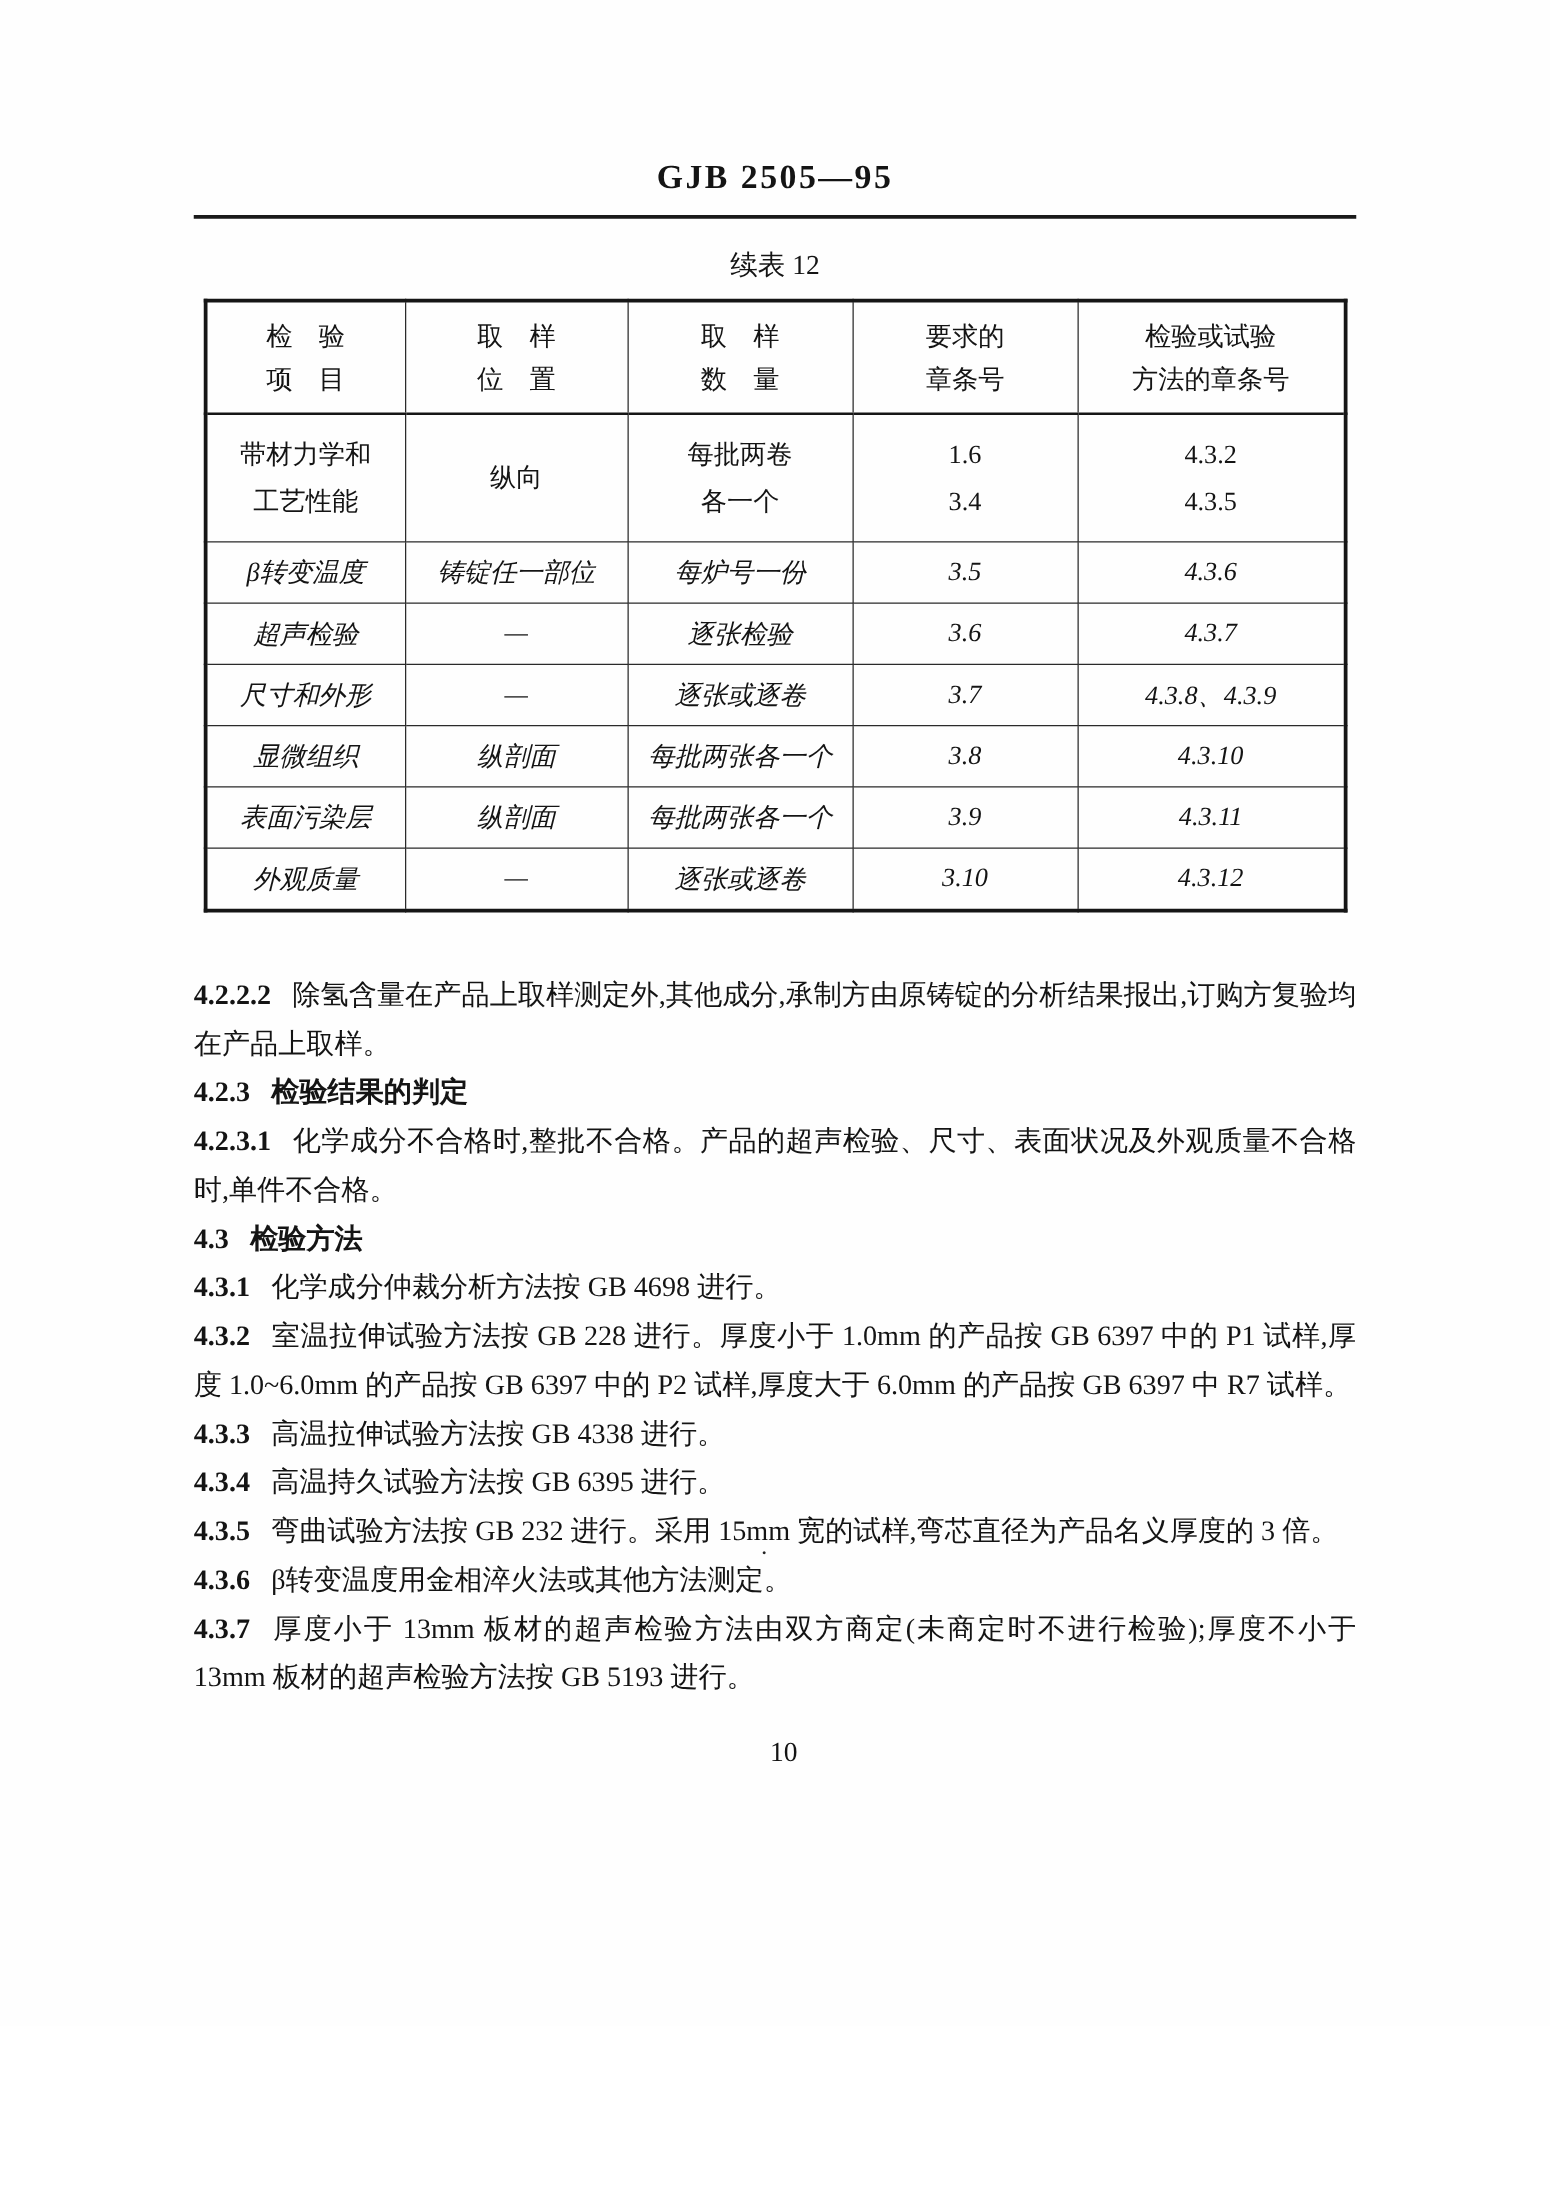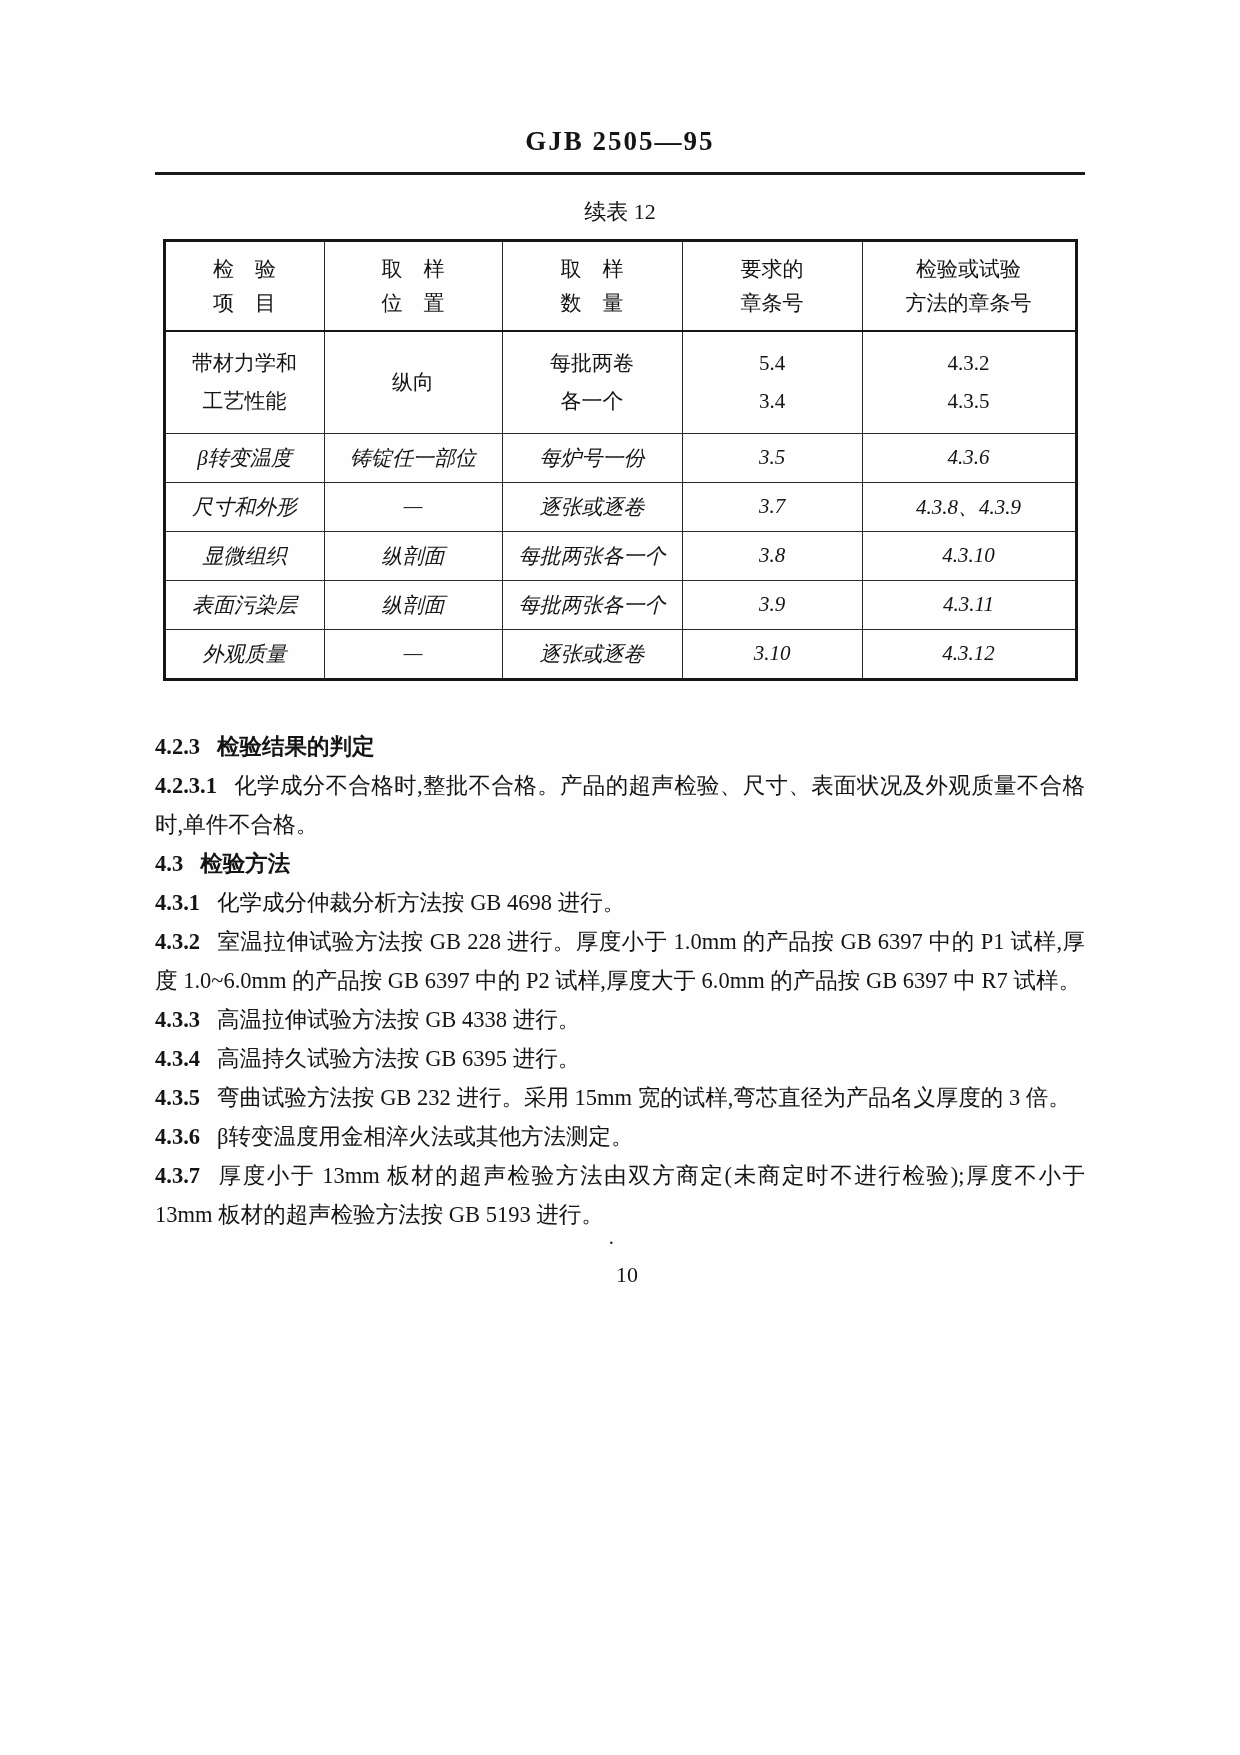--- a/index.html
+++ b/index.html
@@ -129,36 +129,43 @@
           <td>
             <span class="cell-line">带材力学和</span>
             <span class="cell-line">工艺性能</span>
           </td>
           <td><span>纵向</span></td>
           <td>
             <span class="cell-line">每批两卷</span>
             <span class="cell-line">各一个</span>
           </td>
           <td>
-            <span class="cell-line">5.4</span>
+            <span class="cell-line">1.6</span>
             <span class="cell-line">3.4</span>
           </td>
           <td>
             <span class="cell-line">4.3.2</span>
             <span class="cell-line">4.3.5</span>
           </td>
         </tr>
         <tr class="std">
           <td><span>β转变温度</span></td>
           <td><span>铸锭任一部位</span></td>
           <td><span>每炉号一份</span></td>
           <td><span>3.5</span></td>
           <td><span>4.3.6</span></td>
         </tr>
         <tr class="std">
+          <td><span>超声检验</span></td>
+          <td><span>—</span></td>
+          <td><span>逐张检验</span></td>
+          <td><span>3.6</span></td>
+          <td><span>4.3.7</span></td>
+        </tr>
+        <tr class="std">
           <td><span>尺寸和外形</span></td>
           <td><span>—</span></td>
           <td><span>逐张或逐卷</span></td>
           <td><span>3.7</span></td>
           <td><span>4.3.8、4.3.9</span></td>
         </tr>
         <tr class="std">
           <td><span>显微组织</span></td>
           <td><span>纵剖面</span></td>
           <td><span>每批两张各一个</span></td>
@@ -176,20 +183,21 @@
           <td><span>外观质量</span></td>
           <td><span>—</span></td>
           <td><span>逐张或逐卷</span></td>
           <td><span>3.10</span></td>
           <td><span>4.3.12</span></td>
         </tr>
       </tbody>
     </table>
 
     <div class="paragraphs">
+      <p><span class="pnum">4.2.2.2</span><span>除氢含量在产品上取样测定外,其他成分,承制方由原铸锭的分析结果报出,订购方复验均在产品上取样。</span></p>
       <p class="heading"><span class="pnum">4.2.3</span><span>检验结果的判定</span></p>
       <p><span class="pnum">4.2.3.1</span><span>化学成分不合格时,整批不合格。产品的超声检验、尺寸、表面状况及外观质量不合格时,单件不合格。</span></p>
       <p class="heading"><span class="pnum">4.3</span><span>检验方法</span></p>
       <p><span class="pnum">4.3.1</span><span>化学成分仲裁分析方法按 GB 4698 进行。</span></p>
       <p><span class="pnum">4.3.2</span><span>室温拉伸试验方法按 GB 228 进行。厚度小于 1.0mm 的产品按 GB 6397 中的 P1 试样,厚度 1.0~6.0mm 的产品按 GB 6397 中的 P2 试样,厚度大于 6.0mm 的产品按 GB 6397 中 R7 试样。</span></p>
       <p><span class="pnum">4.3.3</span><span>高温拉伸试验方法按 GB 4338 进行。</span></p>
       <p><span class="pnum">4.3.4</span><span>高温持久试验方法按 GB 6395 进行。</span></p>
       <p><span class="pnum">4.3.5</span><span>弯曲试验方法按 GB 232 进行。采用 15mm 宽的试样,弯芯直径为产品名义厚度的 3 倍。</span></p>
       <p><span class="pnum">4.3.6</span><span>β转变温度用金相淬火法或其他方法测定。</span></p>
       <p><span class="pnum">4.3.7</span><span>厚度小于 13mm 板材的超声检验方法由双方商定(未商定时不进行检验);厚度不小于 13mm 板材的超声检验方法按 GB 5193 进行。</span></p>

